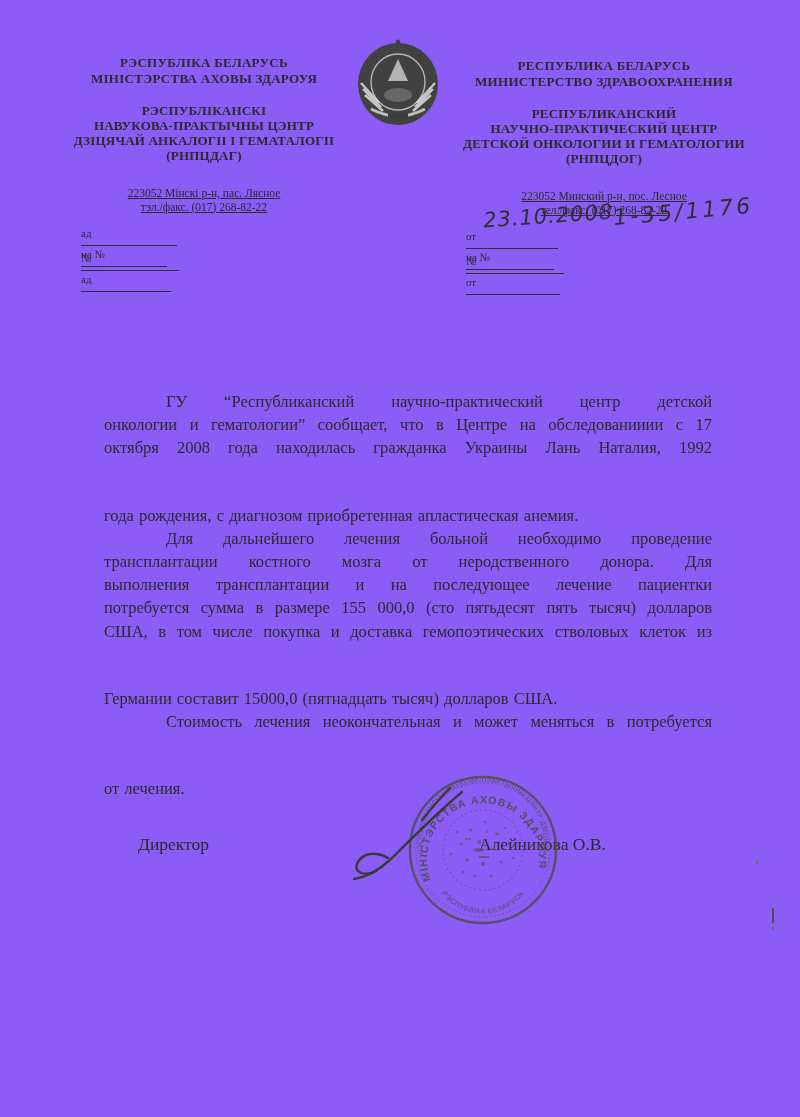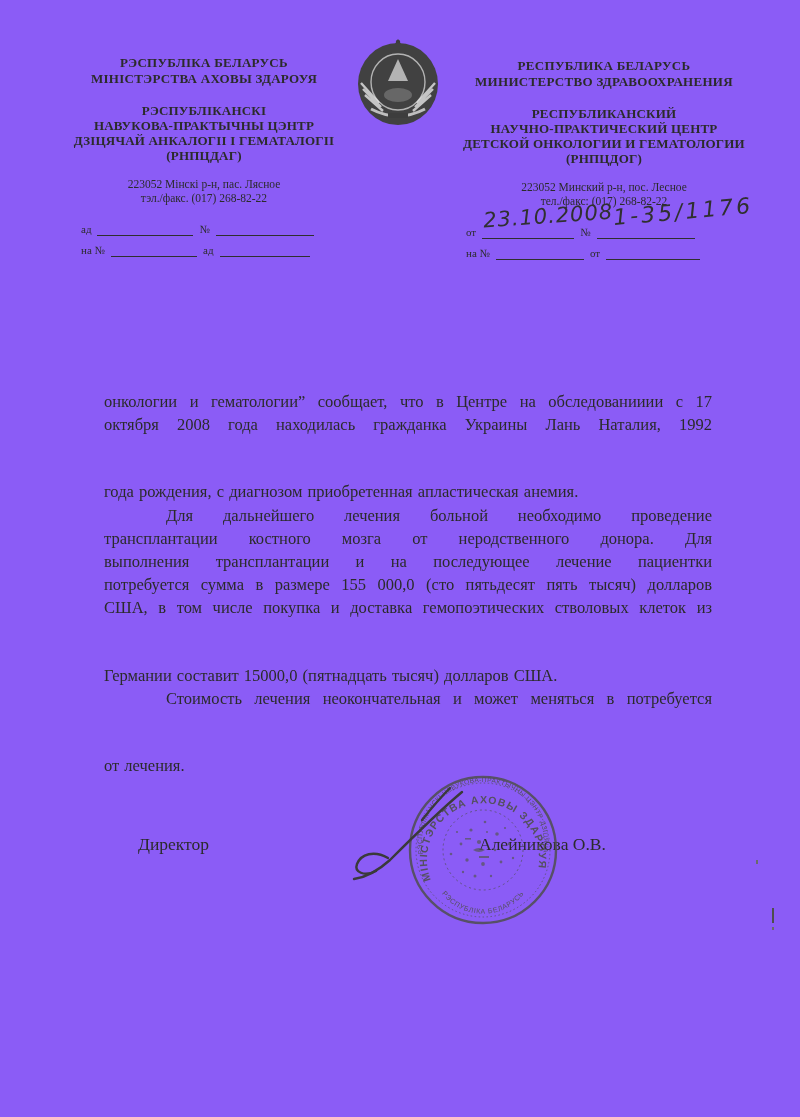--- a/index.html
+++ b/index.html
@@ -8,24 +8,24 @@
     background:#8b5cf6; color:#2b2b2b;
     font-family:"Liberation Serif", serif; overflow:hidden;
   }
 
   
   .hdr-block { position:absolute; text-align:center; }
   .hdr-left  { left:58px;  top:55px; width:292px; }
   .hdr-right { left:443px; top:58px; width:322px; }
   .country   { font-weight:bold; font-size:13px; line-height:15.5px; letter-spacing:.3px; }
   .orgname   { margin-top:17px; font-weight:bold; font-size:13px; line-height:15px; letter-spacing:.2px; }
-  .addr      { margin-top:15px; font-size:11.5px; line-height:13.5px; }
+  .addr      { margin-top:24px; font-size:11.5px; line-height:13.5px;text-decoration:underline; }
 
   .reflines  { margin-top:13px; text-align:left; padding-left:23px; font-size:11px; }
-  .refline   { height:21px; display:flex; align-items:center; gap:6px; }
+  .refline   { height:21px; display:flex; align-items:flex-start; gap:6px;flex-direction:column; }
   .rule      { display:inline-block; border-bottom:1px solid #2f2f2f; height:13px; }
   .rl-a { width:96px; } .rl-b { width:98px; }
   .rl-c { width:86px; } .rl-d { width:90px; }
   .rr-a { width:92px; } .rr-b { width:98px; }
   .rr-c { width:88px; } .rr-d { width:94px; }
 
   .hw { position:absolute; font-family:"DejaVu Sans", sans-serif; font-style:italic;
         font-weight:500; color:#303030; white-space:nowrap; }
   .hw-date { left:40px; top:146px; font-size:21px; letter-spacing:1px; transform:rotate(-4deg); }
   .hw-num  { left:170px; top:141px; font-size:22px; letter-spacing:3px; transform:rotate(-5deg); }
@@ -124,20 +124,21 @@
         <span class="rule rr-c"></span>
         <span>от</span>
         <span class="rule rr-d"></span>
       </div>
     </div>
     <span class="hw hw-date">23.10.2008</span>
     <span class="hw hw-num">1-35/1176</span>
   </div>
 
   <div class="bodytext">
+    <div class="bl first">ГУ “Республиканский научно-практический центр детской</div>
     <div class="bl">онкологии и гематологии” сообщает, что в Центре на обследованииии с 17</div>
     <div class="bl">октября 2008 года находилась гражданка Украины Лань Наталия, 1992</div>
     <div class="bl last">года рождения, с диагнозом приобретенная апластическая анемия.</div>
     <div class="bl first">Для дальнейшего лечения больной необходимо проведение</div>
     <div class="bl">трансплантации костного мозга  от неродственного донора.   Для</div>
     <div class="bl">выполнения трансплантации и на последующее лечение пациентки</div>
     <div class="bl">потребуется сумма в размере 155 000,0 (сто пятьдесят пять тысяч) долларов</div>
     <div class="bl">США, в том числе покупка и доставка гемопоэтических стволовых клеток из</div>
     <div class="bl last">Германии составит 15000,0 (пятнадцать тысяч) долларов США.</div>
     <div class="bl first">Стоимость лечения неокончательная и может меняться в потребуется</div>

